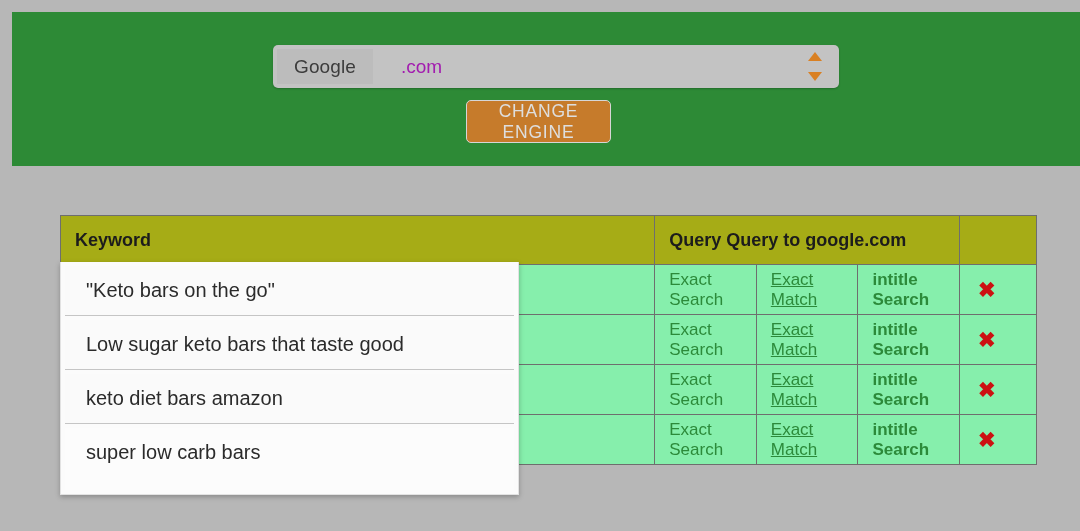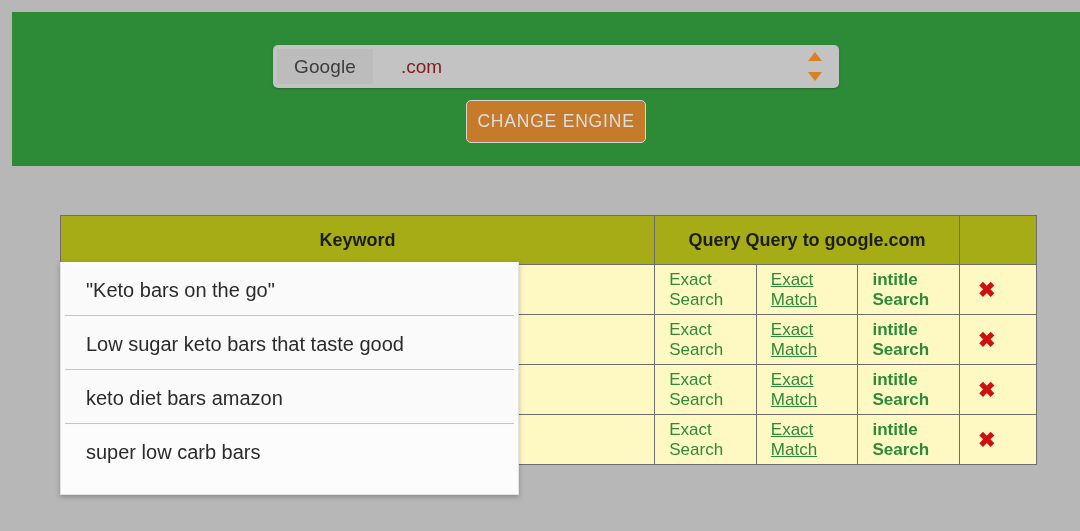--- a/index.html
+++ b/index.html
@@ -50,21 +50,21 @@
     letter-spacing: 0.1px;
   }
 
   #engine-field {
     flex: 1;
     background: #c3c3c3;
     display: flex;
     align-items: center;
     padding-left: 20px;
     font-size: 19px;
-    color: #7f1d1d;
+    color: #a21caf;
   }
 
   #engine-spinner {
     width: 40px;
     display: flex;
     flex-direction: column;
     align-items: center;
     justify-content: center;
     gap: 3px;
     background: #c3c3c3;
@@ -74,21 +74,21 @@
     border-left: 7px solid transparent;
     border-right: 7px solid transparent;
   }
   .spin-up   { border-bottom: 9px solid #d98023; }
   .spin-down { border-top: 9px solid #d98023; }
 
   #change-engine-button {
     position: absolute;
     left: 450px;
     top: 84px;
-    width: 180px;
+    width: 145px;
     height: 43px;
     background: #c67b2b;
     border: 1px solid #d6d6d6;
     border-radius: 5px;
     color: #dedede;
     font-size: 17.5px;
     letter-spacing: 0.8px;
     cursor: pointer;
     font-family: "Liberation Sans", sans-serif;
     display: flex;
@@ -114,25 +114,24 @@
     text-align: left;
     vertical-align: middle;
   }
 
   #keyword-table thead th {
     background: #a6ac16;
     color: #1c1c1c;
     font-size: 18px;
     font-weight: bold;
     height: 49px;
-    text-align: center;
   }
 
   #keyword-table tbody td {
-    background: #fef9c3;
+    background: #86efac;
     color: #2c8a3a;
     font-size: 17px;
   }
 
   td.cell-center, th.col-delete { text-align: center; padding: 0; }
 
   .col-keyword  { width: 386px; }
   .col-search   { width: 198px; }
   .col-match    { width: 170px; text-decoration: underline; }
   .col-intitle  { width: 173px; font-weight: bold; }

